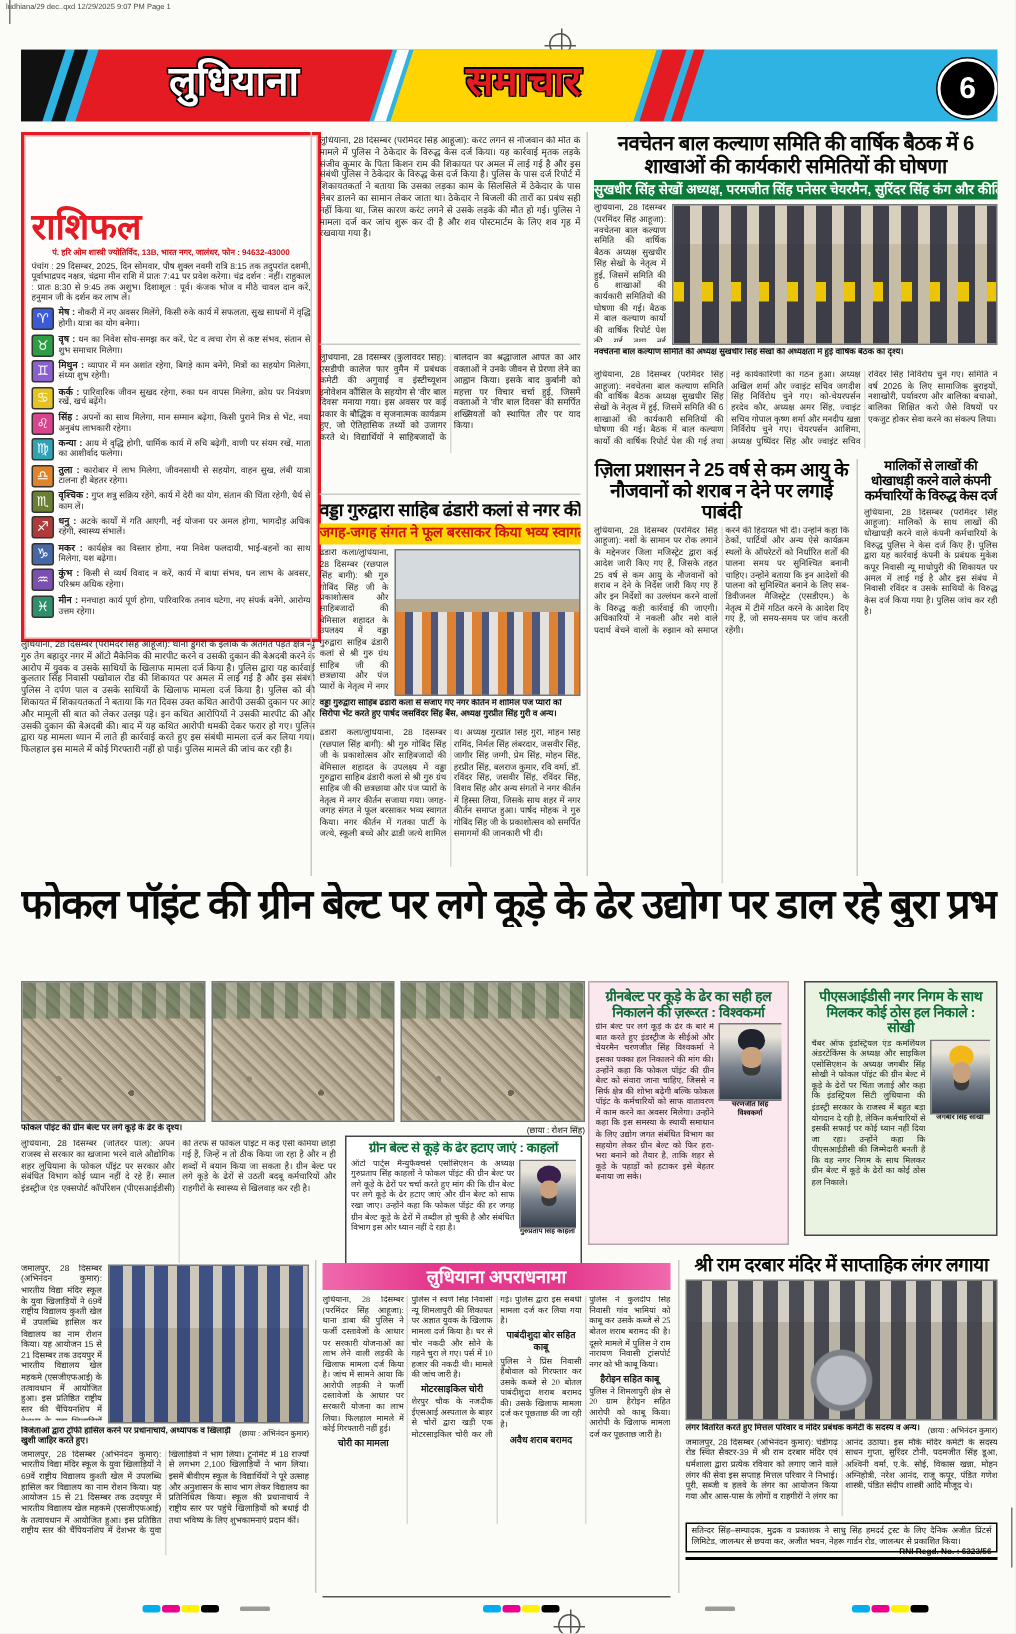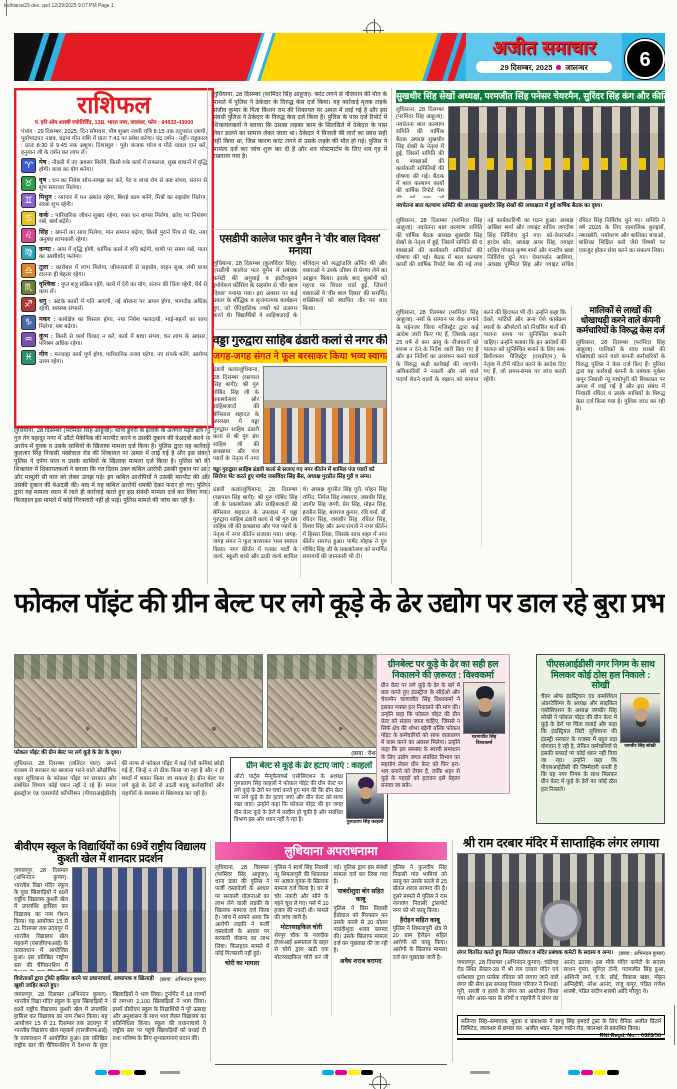--- a/index.html
+++ b/index.html
@@ -27,21 +27,21 @@
             display:flex;align-items:center;gap:4px;padding:1px 7px;justify-content:center;}
   .dot{width:5px;height:5px;border-radius:50%;background:#ec008c;display:inline-block;}
   .pgnum{background:#000;color:#fff;border:2px solid #fff;box-shadow:0 0 0 1px #000;
          border-radius:50%;display:flex;align-items:center;justify-content:center;
          font-size:20px;font-weight:bold;}
 
   
   .rbox{border:2px solid #e51b23;box-shadow:0 0 0 1px #f2a0a0 inset;background:#fffdfb;
         padding:3px 5px;overflow:hidden;}
   .rtitle{font-family:"Liberation Serif","DejaVu Serif",serif;color:#e51b23;font-weight:bold;
-          font-size:24px;text-align:center;line-height:1.05;}
+          font-size:24px;text-align:left;line-height:1.05;margin-top:47px;}
   .rcontact{font-size:5.4px;font-weight:bold;color:#d01219;text-align:center;line-height:1.2;margin:1px 0 2px;}
   .rintro{font-size:5.7px;line-height:1.26;text-align:justify;color:#222;margin-bottom:2px;}
   .sign{display:flex;gap:3px;margin-bottom:2.4px;align-items:flex-start;}
   .sicon{flex:0 0 13px;height:13px;border:1px solid #333;border-radius:2px;color:#fff;
          font-size:9px;line-height:13px;text-align:center;}
   .sign:nth-child(1) .sicon{background:#3b5bd6;} .sign:nth-child(2) .sicon{background:#2e9e44;}
   .sign:nth-child(3) .sicon{background:#8a5fd0;} .sign:nth-child(4) .sicon{background:#e3c221;}
   .sign:nth-child(5) .sicon{background:#d8458c;} .sign:nth-child(6) .sicon{background:#2fa3b5;}
   .sign:nth-child(7) .sicon{background:#e0842a;} .sign:nth-child(8) .sicon{background:#6a7f34;}
   .sign:nth-child(9) .sicon{background:#b03a3a;} .sign:nth-child(10) .sicon{background:#4668a8;}
@@ -106,28 +106,22 @@
   <div class="abs" style="left:6px;top:0;width:1px;height:16px;background:#777;"></div>
 
   <div class="abs mh" style="left:14px;top:33px;width:651px;height:48px;">
     <div class="abs skew" style="left:-8px;top:0;width:30px;height:48px;background:#111;"></div>
     <div class="abs skew" style="left:28px;top:0;width:9px;height:48px;background:#111;"></div>
     <div class="abs skew" style="left:44px;top:0;width:196px;height:48px;background:#e51b23;"></div>
     <div class="abs skew" style="left:243px;top:0;width:8px;height:48px;background:#fff;"></div>
     <div class="abs skew" style="left:254px;top:0;width:162px;height:48px;background:#ffd400;"></div>
     <div class="abs skew" style="left:420px;top:0;width:16px;height:48px;background:#e51b23;"></div>
     <div class="abs skew" style="left:441px;top:0;width:7px;height:48px;background:#e51b23;"></div>
-    <div class="abs" style="left:452px;top:0;width:156px;height:48px;background:#5fc6ec;">
-      <div class="ajit" style="margin-top:5px;">अजीत समाचार</div>
-      <div class="datepill" style="margin:4px 10px 0;">
-        <span>29 दिसम्बर, 2025</span>
-        <span class="dot"></span>
-        <span>जालन्धर</span>
-      </div>
-    </div>
+    <div class="abs mh-title" style="left:46px;top:8px;width:192px;color:#fff;">लुधियाना</div>
+    <div class="abs mh-title" style="left:256px;top:8px;width:158px;color:#e51b23;">समाचार</div>
     <div class="abs pgnum" style="left:611px;top:6px;width:36px;height:36px;">6</div>
   </div>
 
   <div class="abs rbox" style="left:14px;top:88px;width:186px;height:330px;">
     <div class="rtitle">राशिफल</div>
     <div class="rcontact">पं. हरि ओम शास्त्री ज्योतिर्विद, 13B, भारत नगर, जालंधर, फोन : 94632-43000</div>
     <div class="rintro">पंचांग : 29 दिसम्बर, 2025, दिन सोमवार, पौष शुक्ल नवमी रात्रि 8:15 तक तदुपरांत दशमी, पूर्वाभाद्रपद नक्षत्र, चंद्रमा मीन राशि में प्रातः 7:41 पर प्रवेश करेगा। चंद्र दर्शन : नहीं। राहुकाल : प्रातः 8:30 से 9:45 तक अशुभ। दिशाशूल : पूर्व। कंजक भोज व मीठे चावल दान करें, हनुमान जी के दर्शन कर लाभ लें।</div>
     <div>
       <div class="sign">
           <span class="sicon">♈</span>
@@ -186,47 +180,48 @@
 
   <div class="abs vline" style="left:207px;top:88px;height:496px;"></div>
   <div class="abs vline" style="left:391px;top:88px;height:496px;"></div>
 
   <div class="abs" style="left:213px;top:88px;width:174px;">
     <div class="bt" style="margin-top:3px;height:101px;">लुधियाना, 28 दिसम्बर (परमिंदर सिंह आहूजा): करंट लगने से नौजवान की मौत के मामले में पुलिस ने ठेकेदार के विरुद्ध केस दर्ज किया। यह कार्रवाई मृतक लड़के संजीव कुमार के पिता किशन राम की शिकायत पर अमल में लाई गई है और इस संबंधी पुलिस ने ठेकेदार के विरुद्ध केस दर्ज किया है। पुलिस के पास दर्ज रिपोर्ट में शिकायतकर्ता ने बताया कि उसका लड़का काम के सिलसिले में ठेकेदार के पास लेबर डालने का सामान लेकर जाता था। ठेकेदार ने बिजली की तारों का प्रबंध सही नहीं किया था, जिस कारण करंट लगने से उसके लड़के की मौत हो गई। पुलिस ने मामला दर्ज कर जांच शुरू कर दी है और शव पोस्टमार्टम के लिए शव गृह में रखवाया गया है।</div>
   </div>
   <div class="abs hline" style="left:213px;top:229px;width:174px;"></div>
 
   <div class="abs" style="left:213px;top:233px;width:174px;">
-    <div class="hl" style="font-size:10.5px;">एसडीपी कालेज फार वुमैन ने 'वीर बाल दिवस' मनाया</div>
     <div class="bt cols2" style="margin-top:3px;height:66px;font-size:5.8px;">लुधियाना, 28 दिसम्बर (कुलविंदर सिंह): एसडीपी कालेज फार वुमैन में प्रबंधक कमेटी की अगुवाई व इंस्टीच्यूशन इनोवेशन कौंसिल के सहयोग से 'वीर बाल दिवस' मनाया गया। इस अवसर पर कई प्रकार के बौद्धिक व सृजनात्मक कार्यक्रम हुए, जो ऐतिहासिक तथ्यों को उजागर करते थे। विद्यार्थियों ने साहिबजादों के बलिदान को श्रद्धांजलि अर्पित की और वक्ताओं ने उनके जीवन से प्रेरणा लेने का आह्वान किया। इसके बाद कुर्बानी को महत्ता पर विचार चर्चा हुई, जिसमें वक्ताओं ने 'वीर बाल दिवस' की समर्पित शख्सियतों को स्थापित तौर पर याद किया।</div>
   </div>
   <div class="abs hline" style="left:213px;top:329px;width:174px;"></div>
 
   <div class="abs" style="left:213px;top:334px;width:174px;">
     <div class="hl nowrap" style="font-size:12px;">वड्डा गुरुद्वारा साहिब ढंडारी कलां से नगर कीर्तन सजाया</div>
     <div class="yellowstrap nowrap" style="margin-top:2px;">जगह-जगह संगत ने फूल बरसाकर किया भव्य स्वागत</div>
     <div style="display:flex;gap:4px;margin-top:3px;">
       <div class="bt" style="width:46px;height:96px;font-size:5.7px;">ढंडारी कलां/लुधियाना, 28 दिसम्बर (रछपाल सिंह बागी): श्री गुरु गोबिंद सिंह जी के प्रकाशोत्सव और साहिबजादों की बेमिसाल शहादत के उपलक्ष्य में वड्डा गुरुद्वारा साहिब ढंडारी कलां से श्री गुरु ग्रंथ साहिब जी की छत्रछाया और पंज प्यारों के नेतृत्व में नगर कीर्तन सजाया गया। जगह-जगह संगत ने फूल बरसाकर भव्य स्वागत किया। नगर कीर्तन में गतका पार्टी के जत्थे, स्कूली बच्चे और ढाडी जत्थे शामिल थे। अध्यक्ष गुरप्रीत सिंह गुरी, मोहन सिंह रामिंद, निर्मल सिंह लंबरदार, जसवीर सिंह, जागीर सिंह जग्गी, प्रेम सिंह, मोहन सिंह, हरप्रीत सिंह, बलराज कुमार, रवि वर्मा, डॉ. रविंदर सिंह, जसवीर सिंह, रविंदर सिंह, विशव सिंह और अन्य संगतों ने नगर कीर्तन में हिस्सा लिया, जिसके साथ शहर में नगर कीर्तन समाप्त हुआ। पार्षद मोहक ने गुरु गोबिंद सिंह जी के प्रकाशोत्सव को समर्पित समागमों की जानकारी भी दी।</div>
       <div class="ph ph-street" style="width:122px;height:96px;"></div>
     </div>
     <div class="cap" style="margin-top:2px;height:18px;">वड्डा गुरुद्वारा साहिब ढंडारी कलां से सजाए गए नगर कीर्तन में शामिल पंज प्यारों को सिरोपा भेंट करते हुए पार्षद जसविंदर सिंह बैंस, अध्यक्ष गुरप्रीत सिंह गुरी व अन्य।</div>
     <div class="bt cols2" style="margin-top:2px;height:92px;font-size:5.7px;">ढंडारी कलां/लुधियाना, 28 दिसम्बर (रछपाल सिंह बागी): श्री गुरु गोबिंद सिंह जी के प्रकाशोत्सव और साहिबजादों की बेमिसाल शहादत के उपलक्ष्य में वड्डा गुरुद्वारा साहिब ढंडारी कलां से श्री गुरु ग्रंथ साहिब जी की छत्रछाया और पंज प्यारों के नेतृत्व में नगर कीर्तन सजाया गया। जगह-जगह संगत ने फूल बरसाकर भव्य स्वागत किया। नगर कीर्तन में गतका पार्टी के जत्थे, स्कूली बच्चे और ढाडी जत्थे शामिल थे। अध्यक्ष गुरप्रीत सिंह गुरी, मोहन सिंह रामिंद, निर्मल सिंह लंबरदार, जसवीर सिंह, जागीर सिंह जग्गी, प्रेम सिंह, मोहन सिंह, हरप्रीत सिंह, बलराज कुमार, रवि वर्मा, डॉ. रविंदर सिंह, जसवीर सिंह, रविंदर सिंह, विशव सिंह और अन्य संगतों ने नगर कीर्तन में हिस्सा लिया, जिसके साथ शहर में नगर कीर्तन समाप्त हुआ। पार्षद मोहक ने गुरु गोबिंद सिंह जी के प्रकाशोत्सव को समर्पित समागमों की जानकारी भी दी।</div>
   </div>
 
   <div class="abs" style="left:396px;top:88px;width:269px;">
+    <div class="hl" style="font-size:13.5px;">नवचेतन बाल कल्याण समिति की वार्षिक बैठक में 6 शाखाओं की कार्यकारी समितियों की घोषणा</div>
     <div class="greenstrap nowrap" style="margin-top:2px;">सुखधीर सिंह सेखों अध्यक्ष, परमजीत सिंह पनेसर चेयरमैन, सुरिंदर सिंह कंग और कीर्ति शर्मा महासचिव बने</div>
     <div style="display:flex;gap:4px;margin-top:3px;">
       <div class="bt" style="width:48px;height:92px;font-size:5.7px;">लुधियाना, 28 दिसम्बर (परमिंदर सिंह आहूजा): नवचेतना बाल कल्याण समिति की वार्षिक बैठक अध्यक्ष सुखधीर सिंह सेखों के नेतृत्व में हुई, जिसमें समिति की 6 शाखाओं की कार्यकारी समितियों की घोषणा की गई। बैठक में बाल कल्याण कार्यों की वार्षिक रिपोर्ट पेश की गई तथा नई कार्यकारिणी का गठन हुआ। अध्यक्ष अखिल शर्मा और ज्वाइंट सचिव जगदीश सिंह निर्विरोध चुने गए। को-चेयरपर्सन हरदेव कौर, अध्यक्ष अमर सिंह, ज्वाइंट सचिव गोपाल कृष्ण शर्मा और मनदीप खन्ना निर्विरोध चुने गए। चेयरपर्सन आशिमा, अध्यक्ष पुष्पिंदर सिंह और ज्वाइंट सचिव रविंदर सिंह निर्विरोध चुने गए। समिति ने वर्ष 2026 के लिए सामाजिक बुराइयों, नशाखोरी, पर्यावरण और बालिका बचाओ, बालिका शिक्षित करो जैसे विषयों पर एकजुट होकर सेवा करने का संकल्प लिया।</div>
       <div class="ph ph-group" style="flex:1;height:92px;"></div>
     </div>
     <div class="cap" style="margin-top:2px;height:13px;">नवचेतना बाल कल्याण समिति की अध्यक्ष सुखधीर सिंह सेखों की अध्यक्षता में हुई वार्षिक बैठक का दृश्य।</div>
     <div class="bt cols3" style="margin-top:2px;height:52px;font-size:5.7px;">लुधियाना, 28 दिसम्बर (परमिंदर सिंह आहूजा): नवचेतना बाल कल्याण समिति की वार्षिक बैठक अध्यक्ष सुखधीर सिंह सेखों के नेतृत्व में हुई, जिसमें समिति की 6 शाखाओं की कार्यकारी समितियों की घोषणा की गई। बैठक में बाल कल्याण कार्यों की वार्षिक रिपोर्ट पेश की गई तथा नई कार्यकारिणी का गठन हुआ। अध्यक्ष अखिल शर्मा और ज्वाइंट सचिव जगदीश सिंह निर्विरोध चुने गए। को-चेयरपर्सन हरदेव कौर, अध्यक्ष अमर सिंह, ज्वाइंट सचिव गोपाल कृष्ण शर्मा और मनदीप खन्ना निर्विरोध चुने गए। चेयरपर्सन आशिमा, अध्यक्ष पुष्पिंदर सिंह और ज्वाइंट सचिव रविंदर सिंह निर्विरोध चुने गए। समिति ने वर्ष 2026 के लिए सामाजिक बुराइयों, नशाखोरी, पर्यावरण और बालिका बचाओ, बालिका शिक्षित करो जैसे विषयों पर एकजुट होकर सेवा करने का संकल्प लिया।</div>
   </div>
 
   <div class="abs" style="left:396px;top:306px;width:170px;">
+    <div class="hl" style="font-size:12.5px;">ज़िला प्रशासन ने 25 वर्ष से कम आयु के नौजवानों को शराब न देने पर लगाई पाबंदी</div>
     <div class="bt cols2" style="margin-top:3px;height:238px;font-size:5.7px;">लुधियाना, 28 दिसम्बर (परमिंदर सिंह आहूजा): नशों के सामान पर रोक लगाने के मद्देनजर जिला मजिस्ट्रेट द्वारा कई आदेश जारी किए गए हैं, जिसके तहत 25 वर्ष से कम आयु के नौजवानों को शराब न देने के निर्देश जारी किए गए हैं और इन निर्देशों का उल्लंघन करने वालों के विरुद्ध कड़ी कार्रवाई की जाएगी। अधिकारियों ने नकली और नशे वाले पदार्थ बेचने वालों के रुझान को समाप्त करने की हिदायत भी दी। उन्होंने कहा कि ठेकों, पार्टियों और अन्य ऐसे कार्यक्रम स्थलों के ऑपरेटरों को निर्धारित शर्तों की पालना समय पर सुनिश्चित बनानी चाहिए। उन्होंने बताया कि इन आदेशों की पालना को सुनिश्चित बनाने के लिए सब-डिवीजनल मैजिस्ट्रेट (एसडीएम.) के नेतृत्व में टीमें गठित करने के आदेश दिए गए हैं, जो समय-समय पर जांच करती रहेंगी।</div>
   </div>
   <div class="abs vline" style="left:571px;top:306px;height:278px;"></div>
   <div class="abs" style="left:576px;top:306px;width:89px;">
     <div class="hl" style="font-size:8.8px;">मालिकों से लाखों की धोखाधड़ी करने वाले कंपनी कर्मचारियों के विरुद्ध केस दर्ज</div>
     <div class="bt" style="margin-top:3px;height:228px;font-size:5.7px;">लुधियाना, 28 दिसम्बर (परमिंदर सिंह आहूजा): मालिकों के साथ लाखों की धोखाधड़ी करने वाले कंपनी कर्मचारियों के विरुद्ध पुलिस ने केस दर्ज किए हैं। पुलिस द्वारा यह कार्रवाई कंपनी के प्रबंधक मुकेश कपूर निवासी न्यू माधोपुरी की शिकायत पर अमल में लाई गई है और इस संबंध में निवासी रविंदर व उसके साथियों के विरुद्ध केस दर्ज किया गया है। पुलिस जांच कर रही है।</div>
   </div>
 
   <div class="abs hl nowrap" style="left:14px;top:588px;width:651px;font-size:27px;font-weight:900;letter-spacing:-0.8px;">फोकल पॉइंट की ग्रीन बेल्ट पर लगे कूड़े के ढेर उद्योग पर डाल रहे बुरा प्रभाव</div>
 
@@ -244,21 +239,21 @@
     <div class="boxhl nowrap" style="font-size:8.6px;">ग्रीन बेल्ट से कूड़े के ढेर हटाए जाएं : काहलों</div>
     <div style="margin-top:2px;overflow:hidden;">
       <div style="float:right;margin-left:3px;width:38px;">
         <div class="ph portrait" style="width:38px;height:44px;--turban:#3a1f4e;"></div>
         <div class="cap" style="font-size:4.8px;text-align:center;">गुरुप्रताप सिंह काहलों</div>
       </div>
       <div class="bt" style="font-size:5.5px;height:62px;">ऑटो पार्ट्स मैन्युफैक्चर्स एसोसिएशन के अध्यक्ष गुरुप्रताप सिंह काहलों ने फोकल पॉइंट की ग्रीन बेल्ट पर लगे कूड़े के ढेरों पर चर्चा करते हुए मांग की कि ग्रीन बेल्ट पर लगे कूड़े के ढेर हटाए जाएं और ग्रीन बेल्ट को साफ रखा जाए। उन्होंने कहा कि फोकल पॉइंट की हर जगह ग्रीन बेल्ट कूड़े के ढेरों में तब्दील हो चुकी है और संबंधित विभाग इस ओर ध्यान नहीं दे रहा है।</div>
     </div>
   </div>
 
-  <div class="abs" style="left:376px;top:654px;width:134px;height:140px;background:#fbe7ee;border:1px solid #b9a3ab;padding:4px;overflow:hidden;box-sizing:border-box;">
+  <div class="abs" style="left:392px;top:654px;width:134px;height:176px;background:#fbe7ee;border:1px solid #b9a3ab;padding:4px;overflow:hidden;box-sizing:border-box;">
     <div class="boxhl" style="font-size:9.2px;">ग्रीनबेल्ट पर कूड़े के ढेर का सही हल निकालने की ज़रूरत : विश्वकर्मा</div>
     <div style="margin-top:2px;overflow:hidden;">
       <div style="float:right;margin-left:3px;width:42px;">
         <div class="ph portrait" style="width:42px;height:50px;--turban:#20222e;"></div>
         <div class="cap" style="font-size:4.8px;text-align:center;">चरणजीत सिंह विश्वकर्मा</div>
       </div>
       <div class="bt" style="font-size:5.5px;height:128px;">ग्रीन बेल्ट पर लगे कूड़े के ढेर के बारे में बात करते हुए इंडस्ट्रीज के सीईओ और चेयरमैन चरणजीत सिंह विश्वकर्मा ने इसका पक्का हल निकालने की मांग की। उन्होंने कहा कि फोकल पॉइंट की ग्रीन बेल्ट को संवारा जाना चाहिए, जिससे न सिर्फ क्षेत्र की शोभा बढ़ेगी बल्कि फोकल पॉइंट के कर्मचारियों को साफ वातावरण में काम करने का अवसर मिलेगा। उन्होंने कहा कि इस समस्या के स्थायी समाधान के लिए उद्योग जगत संबंधित विभाग का सहयोग लेकर ग्रीन बेल्ट को फिर हरा-भरा बनाने को तैयार है, ताकि शहर से कूड़े के पहाड़ों को हटाकर इसे बेहतर बनाया जा सके।</div>
     </div>
   </div>
 
@@ -270,33 +265,32 @@
         <div class="cap" style="font-size:4.8px;text-align:center;">जगबीर सिंह सोखी</div>
       </div>
       <div class="bt" style="font-size:5.5px;height:120px;">चैंबर ऑफ इंडस्ट्रियल एंड कमर्शियल अंडरटेकिंग्स के अध्यक्ष और साइकिल एसोसिएशन के अध्यक्ष जगबीर सिंह सोखी ने फोकल पॉइंट की ग्रीन बेल्ट में कूड़े के ढेरों पर चिंता जताई और कहा कि इंडस्ट्रियल सिटी लुधियाना की इंडस्ट्री सरकार के राजस्व में बहुत बड़ा योगदान दे रही है, लेकिन कर्मचारियों से इसकी सफाई पर कोई ध्यान नहीं दिया जा रहा। उन्होंने कहा कि पीएसआईडीसी की जिम्मेदारी बनती है कि वह नगर निगम के साथ मिलकर ग्रीन बेल्ट में कूड़े के ढेरों का कोई ठोस हल निकाले।</div>
     </div>
   </div>
 
   <div class="abs vline" style="left:210px;top:840px;height:222px;"></div>
   <div class="abs vline" style="left:452px;top:840px;height:222px;"></div>
 
   <div class="abs" style="left:14px;top:840px;width:192px;">
-    <div class="hl" style="font-size:10.8px;">बीवीएम स्कूल के विद्यार्थियों का 69वें राष्ट्रीय विद्यालय कुश्ती खेल में शानदार प्रदर्शन</div>
     <div style="display:flex;gap:4px;margin-top:3px;">
       <div class="bt" style="width:54px;height:104px;font-size:5.6px;">जमालपुर, 28 दिसम्बर (अभिनंदन कुमार): भारतीय विद्या मंदिर स्कूल के युवा खिलाड़ियों ने 69वें राष्ट्रीय विद्यालय कुश्ती खेल में उपलब्धि हासिल कर विद्यालय का नाम रोशन किया। यह आयोजन 15 से 21 दिसम्बर तक उदयपुर में भारतीय विद्यालय खेल महकमे (एसजीएफआई) के तत्वावधान में आयोजित हुआ। इस प्रतिष्ठित राष्ट्रीय स्तर की चैंपियनशिप में देशभर के युवा खिलाड़ियों ने भाग लिया। टूर्नामेंट में 18 राज्यों से लगभग 2,100 खिलाड़ियों ने भाग लिया। इसमें बीवीएम स्कूल के विद्यार्थियों ने पूरे उत्साह और अनुशासन के साथ भाग लेकर विद्यालय का प्रतिनिधित्व किया। स्कूल की प्रधानाचार्य ने राष्ट्रीय स्तर पर पहुंचे खिलाड़ियों को बधाई दी तथा भविष्य के लिए शुभकामनाएं प्रदान कीं।</div>
       <div class="ph ph-wrest" style="flex:1;height:104px;"></div>
     </div>
     <div style="display:flex;gap:3px;margin-top:2px;">
       <div class="cap" style="flex:1;">विजेताओं द्वारा ट्रॉफी हासिल करने पर प्रधानाचार्य, अध्यापक व खिलाड़ी खुशी जाहिर करते हुए।</div>
       <div style="font-size:5.2px;white-space:nowrap;">(छाया : अभिनंदन कुमार)</div>
     </div>
     <div class="bt cols2" style="margin-top:2px;height:70px;font-size:5.6px;">जमालपुर, 28 दिसम्बर (अभिनंदन कुमार): भारतीय विद्या मंदिर स्कूल के युवा खिलाड़ियों ने 69वें राष्ट्रीय विद्यालय कुश्ती खेल में उपलब्धि हासिल कर विद्यालय का नाम रोशन किया। यह आयोजन 15 से 21 दिसम्बर तक उदयपुर में भारतीय विद्यालय खेल महकमे (एसजीएफआई) के तत्वावधान में आयोजित हुआ। इस प्रतिष्ठित राष्ट्रीय स्तर की चैंपियनशिप में देशभर के युवा खिलाड़ियों ने भाग लिया। टूर्नामेंट में 18 राज्यों से लगभग 2,100 खिलाड़ियों ने भाग लिया। इसमें बीवीएम स्कूल के विद्यार्थियों ने पूरे उत्साह और अनुशासन के साथ भाग लेकर विद्यालय का प्रतिनिधित्व किया। स्कूल की प्रधानाचार्य ने राष्ट्रीय स्तर पर पहुंचे खिलाड़ियों को बधाई दी तथा भविष्य के लिए शुभकामनाएं प्रदान कीं।</div>
   </div>
 
-  <div class="abs" style="left:215px;top:842px;width:232px;">
+  <div class="abs" style="left:215px;top:842px;width:232px;font-family:Liberation Serif, serif;">
     <div class="crimebanner">लुधियाना अपराधनामा</div>
     <div class="bt cols4" style="margin-top:4px;height:152px;font-size:5.5px;">
       <span>लुधियाना, 28 दिसम्बर (परमिंदर सिंह आहूजा): थाना डाबा की पुलिस ने फर्जी दस्तावेजों के आधार पर सरकारी योजनाओं का लाभ लेने वाली लड़की के खिलाफ मामला दर्ज किया है। जांच में सामने आया कि आरोपी लड़की ने फर्जी दस्तावेजों के आधार पर सरकारी योजना का लाभ लिया। फिलहाल मामले में कोई गिरफ्तारी नहीं हुई।</span>
       <div class="subttl">चोरी का मामला</div>
       <span>पुलिस ने स्वर्ण सिंह निवासी न्यू शिमलापुरी की शिकायत पर अज्ञात युवक के खिलाफ मामला दर्ज किया है। घर से चोर नकदी और सोने के गहने चुरा ले गए। पर्स में 10 हजार की नकदी थी। मामले की जांच जारी है।</span>
       <div class="subttl">मोटरसाइकिल चोरी</div>
       <span>शेरपुर चौक के नजदीक ईएसआई अस्पताल के बाहर से चोरों द्वारा खड़ी एक मोटरसाइकिल चोरी कर ली गई। पुलिस द्वारा इस संबंधी मामला दर्ज कर लिया गया है।</span>
       <div class="subttl">पाबंदीशुदा बोर सहित काबू</div>
       <span>पुलिस ने प्रिंस निवासी हैबोवाल को गिरफ्तार कर उसके कब्जे से 20 बोतल पाबंदीशुदा शराब बरामद की। उसके खिलाफ मामला दर्ज कर पूछताछ की जा रही है।</span>
       <div class="subttl">अवैध शराब बरामद</div>

